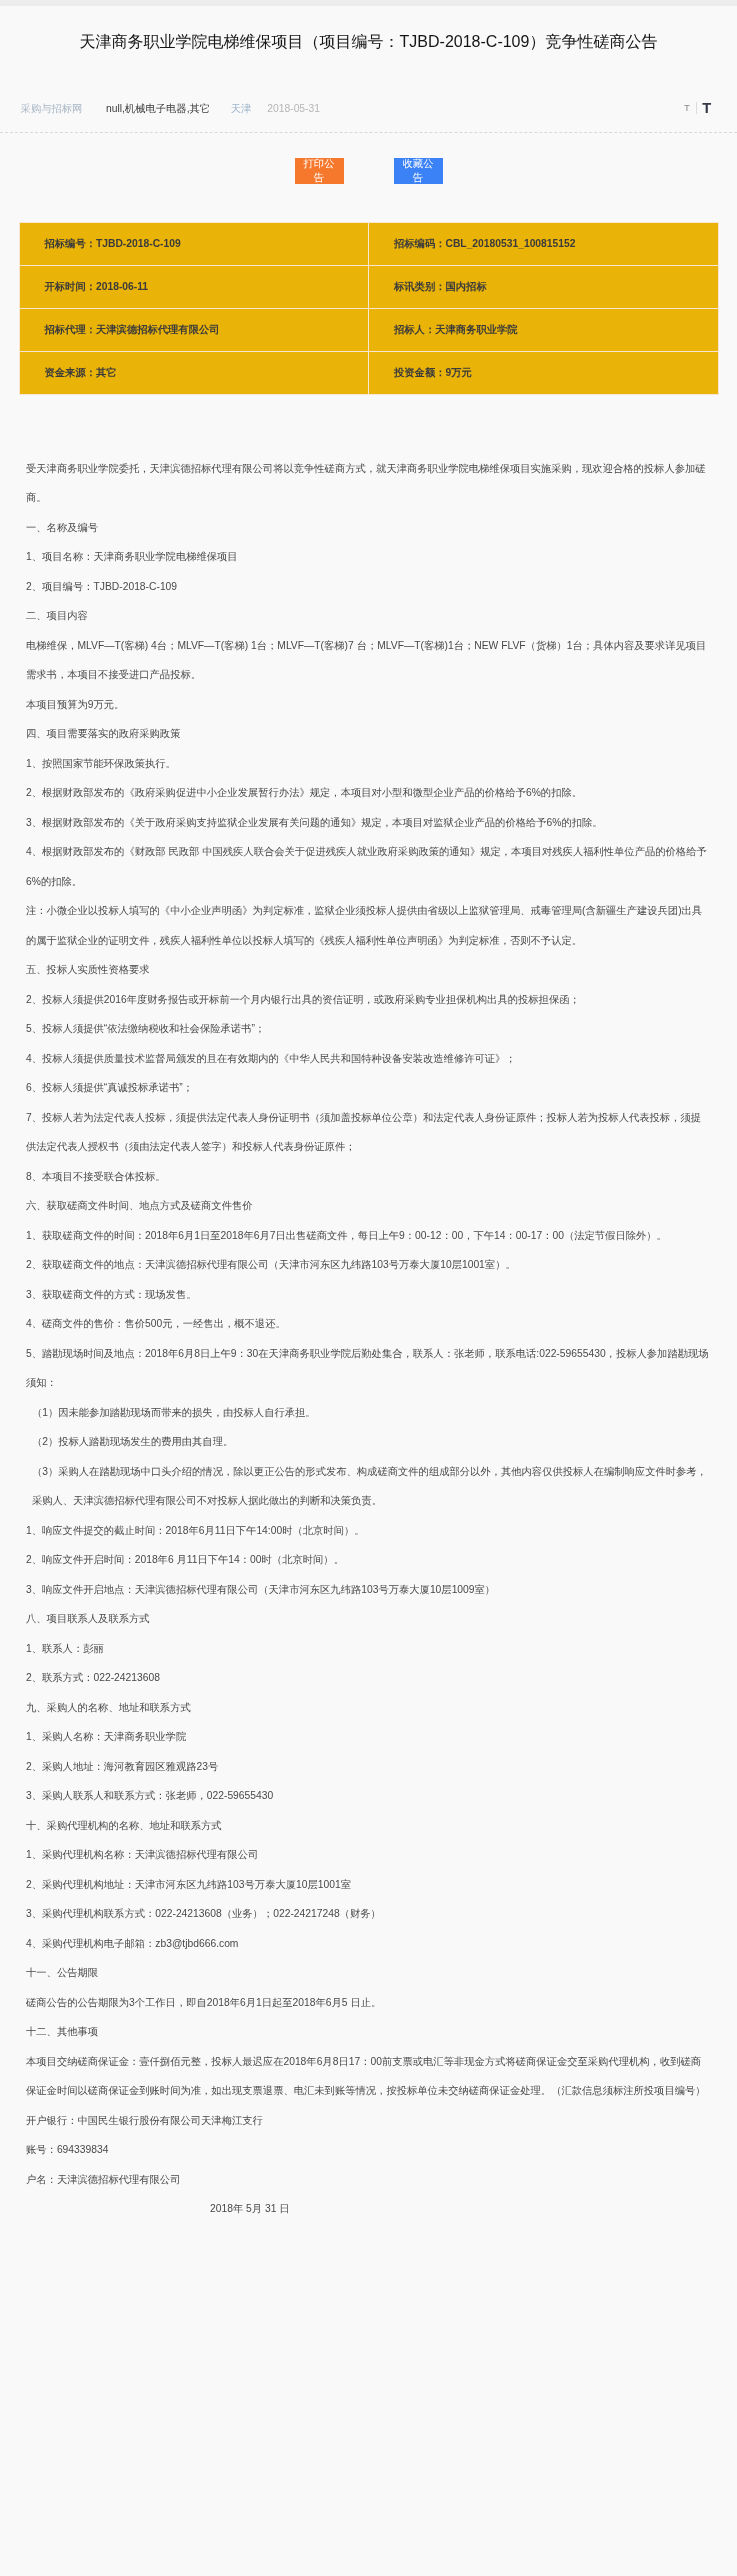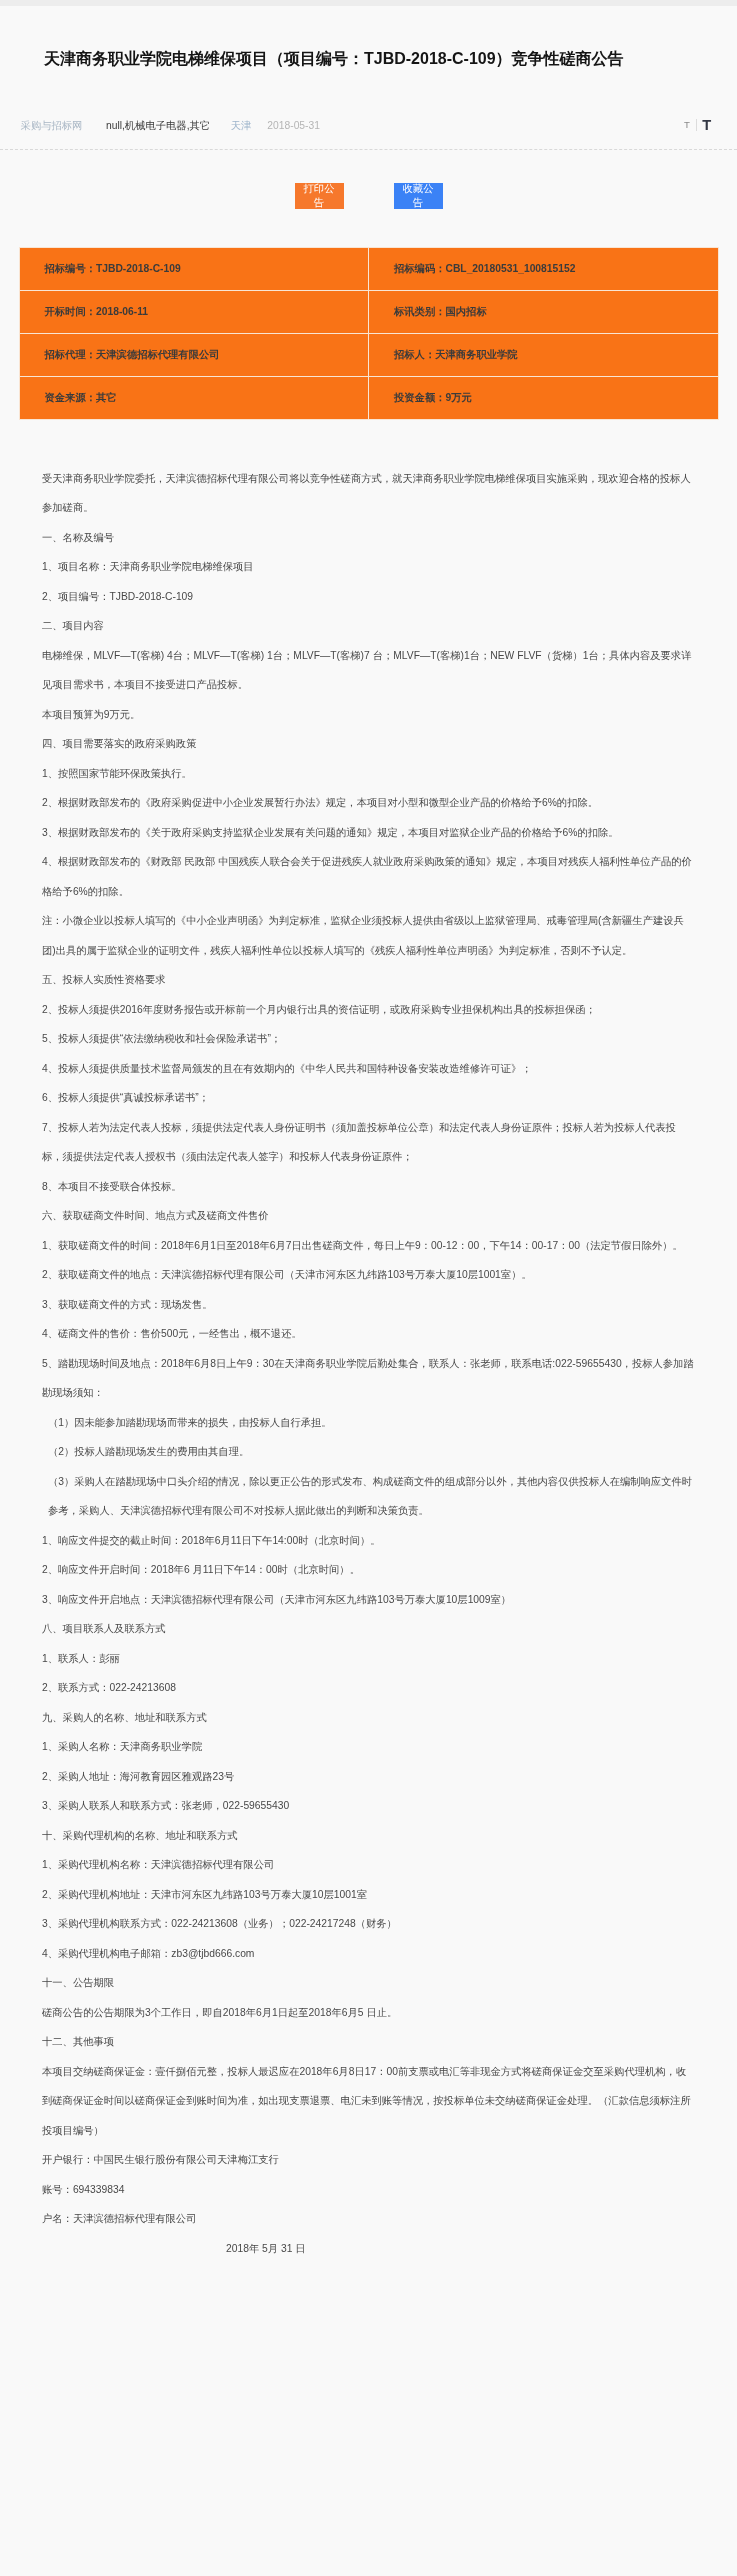--- a/index.html
+++ b/index.html
@@ -3,56 +3,55 @@
 <meta charset="utf-8">
 <style>
   html,body{margin:0;padding:0;}
   body{
     font-family:"Liberation Sans","DejaVu Sans",sans-serif;
     background:#f9f9f9;color:#333;
   }
   .page{width:737px;min-height:2576px;margin:0 auto;background:#f9f9f9;box-sizing:border-box;}
   .top-strip{height:5.9px;background:#ededed;}
   .title{
-    width:649px;margin:36px auto 0;
-    font-size:16px;font-weight:700;line-height:34px;color:#151515;
+    width:649px;margin:19px auto 0;text-align:center;
+    font-size:16px;font-weight:400;line-height:34px;color:#151515;
   }
   .meta-wrap{
     margin-top:41px;padding:0 20.6px 16px;
     border-bottom:0.7px dashed #d9d9d9;
     display:flex;align-items:flex-end;font-size:10.3px;
   }
   .meta-left{display:flex;align-items:center;}
   .meta-source{color:#a8b6c4;margin-right:23.6px;}
   .meta-category{color:#3c3c3c;margin-right:20.6px;}
   .meta-region{color:#9db4cb;margin-right:16px;}
   .meta-date{color:#b5b5b5;}
   .meta-right{margin-left:auto;display:flex;align-items:center;}
   .t-small{font-size:9.6px;color:#8a8a8a;padding:0 6.6px;cursor:pointer;}
   .t-sep{width:0.7px;height:11.8px;background:#dcdcdc;}
   .t-large{font-size:14.7px;font-weight:700;color:#343945;padding:0 5.2px;cursor:pointer;}
   .btn-row{display:flex;justify-content:center;gap:50px;margin-top:25px;}
   .btn{
     width:49px;height:26px;border:none;color:#fff;font-size:10.3px;
     display:flex;align-items:center;justify-content:center;cursor:pointer;
     font-family:Liberation Mono, monospace;
-    margin-top:8px;
   }
   .btn-print{background:#f6782c;}
   .btn-fav{background:#3b82f6;}
   .info-table{
-    width:700px;margin:38px auto 0;border-collapse:collapse;background:#f97316;
+    width:700px;margin:38px auto 15px;border-collapse:collapse;background:#eab308;
   }
   .info-table td{
     border:0.7px solid #f9e5d3;height:43px;width:50%;
     font-size:10.3px;font-weight:700;color:#3b3b3b;
     padding:0 7.4px 0 25px;box-sizing:border-box;
   }
   .body-text{
-    padding:44px 42px 22px;font-size:10.3px;color:#484848;line-height:29.5px;
+    padding:44px 26px 22px;font-size:10.3px;color:#484848;line-height:29.5px;
   }
   .body-text p{margin:0;}
   .body-text p.indent{padding-left:5.9px;}
   .body-text p.date{text-indent:184px;}
 </style>
 </head>
 <body>
 
 <div class="page">
   <div class="top-strip"></div>

